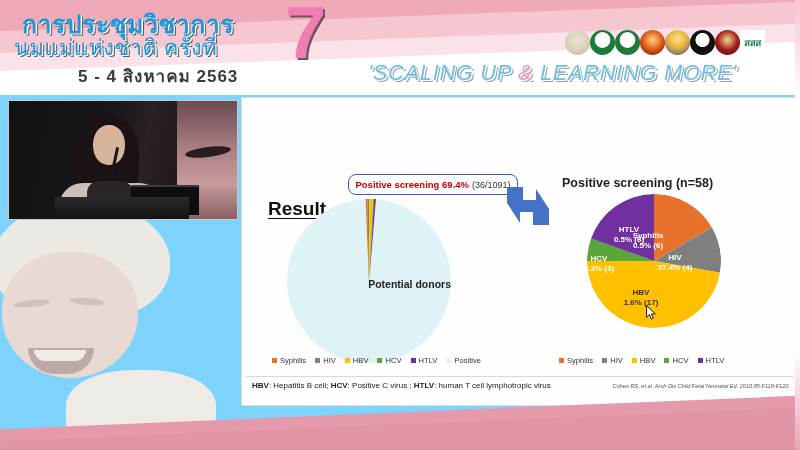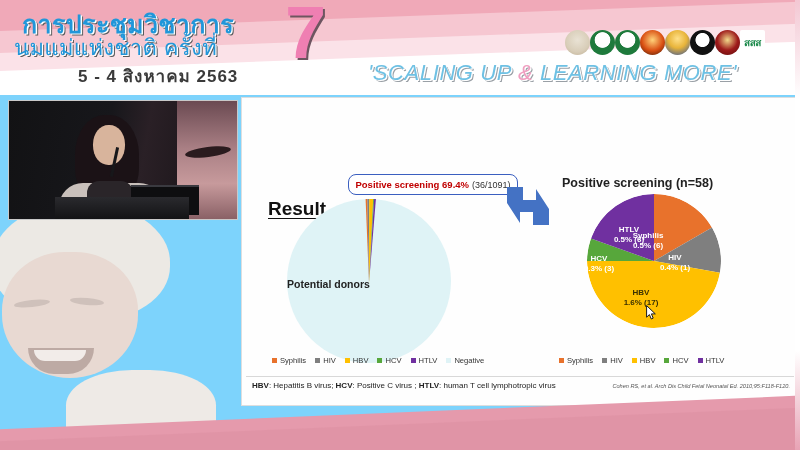--- a/index.html
+++ b/index.html
@@ -107,21 +107,21 @@
   .callout .c-red{font-size:9.5px;font-weight:bold;color:#c00000;}
   .callout .c-blk{font-size:9px;color:#333333;}
 
   .arrow{position:absolute;left:261px;top:83px;width:50px;height:48px;}
   .arrow svg{display:block;}
 
   
   .pie-left{position:absolute;left:45px;top:101px;width:164px;height:164px;}
   .pie-left .disc{position:absolute;inset:0;border-radius:50%;background:#dff3f6;}
   .pie-left .sliver{position:absolute;left:50%;top:0;transform:translateX(-50%);width:14px;height:84px;}
-  .pl-label{position:absolute;left:0;top:78px;width:164px;text-align:left;font-size:10.5px;
+  .pl-label{position:absolute;left:0;top:78px;width:164px;text-align:right;font-size:10.5px;
             font-weight:bold;color:#222;line-height:1.45;}
 
   
   .right-title{position:absolute;left:320px;top:78px;font-size:12.5px;font-weight:bold;color:#222;
                white-space:nowrap;}
   .pie-right{position:absolute;left:345px;top:96px;width:134px;height:134px;border-radius:50%;
              overflow:hidden;}
   .pr-slice{position:absolute;inset:0;}
   .pr-txt{position:absolute;text-align:center;font-size:8px;font-weight:bold;color:#ffffff;
           line-height:1.3;white-space:nowrap;}
@@ -258,21 +258,21 @@
         <path d="M67 67 L3.98 44.5 A67 67 0 0 1 67 0 Z" fill="#7030A0"></path>
       </svg>
     </div>
 
     <div class="pr-txt t-syph">
       <div>Syphilis</div>
       <div>0.5% (6)</div>
     </div>
     <div class="pr-txt t-hiv">
       <div>HIV</div>
-      <div>0.4% (1)</div>
+      <div>37.4% (4)</div>
     </div>
     <div class="pr-txt t-hbv">
       <div>HBV</div>
       <div>1.6% (17)</div>
     </div>
     <div class="pr-txt t-hcv">
       <div>HCV</div>
       <div>0.3% (3)</div>
     </div>
     <div class="pr-txt t-htlv">
@@ -296,21 +296,21 @@
       <div class="lg-item">
         <span class="lg-sw" style="background:#57A73B"></span>
         <span>HCV</span>
         </div>
       <div class="lg-item">
         <span class="lg-sw" style="background:#7030A0"></span>
         <span>HTLV</span>
         </div>
       <div class="lg-item">
         <span class="lg-sw" style="background:#DFF3F6"></span>
-        <span>Negative</span>
+        <span>Positive</span>
         </div>
     </div>
 
     <div class="legend legend-right">
       <div class="lg-item">
         <span class="lg-sw" style="background:#E8722C"></span>
         <span>Syphilis</span>
         </div>
       <div class="lg-item">
         <span class="lg-sw" style="background:#7F7F7F"></span>
@@ -324,21 +324,21 @@
         <span class="lg-sw" style="background:#57A73B"></span>
         <span>HCV</span>
         </div>
       <div class="lg-item">
         <span class="lg-sw" style="background:#7030A0"></span>
         <span>HTLV</span>
         </div>
     </div>
 
     <div class="footsep"></div>
-    <div class="footnote"><b>HBV</b><span>: Hepatitis B virus; </span><b>HCV</b><span>: Positive C virus ; </span><b>HTLV</b><span>: human T cell lymphotropic virus</span></div>
+    <div class="footnote"><b>HBV</b><span>: Hepatitis B cell; </span><b>HCV</b><span>: Positive C virus ; </span><b>HTLV</b><span>: human T cell lymphotropic virus</span></div>
 
     <div class="citation">Cohen RS, et al. Arch Dis Child Fetal Neonatal Ed. 2010;95:F118-F120.</div>
   </div>
 
   <div class="cursor">
     <svg width="11" height="15" viewBox="0 0 11 15">
       <path d="M0.6 0.6 L0.6 12.2 L3.4 9.6 L5.3 14 L7.2 13.1 L5.4 8.9 L9.3 8.9 Z" fill="#ffffff" stroke="#1a1a1a" stroke-width="1"></path>
     </svg>
   </div>
 

